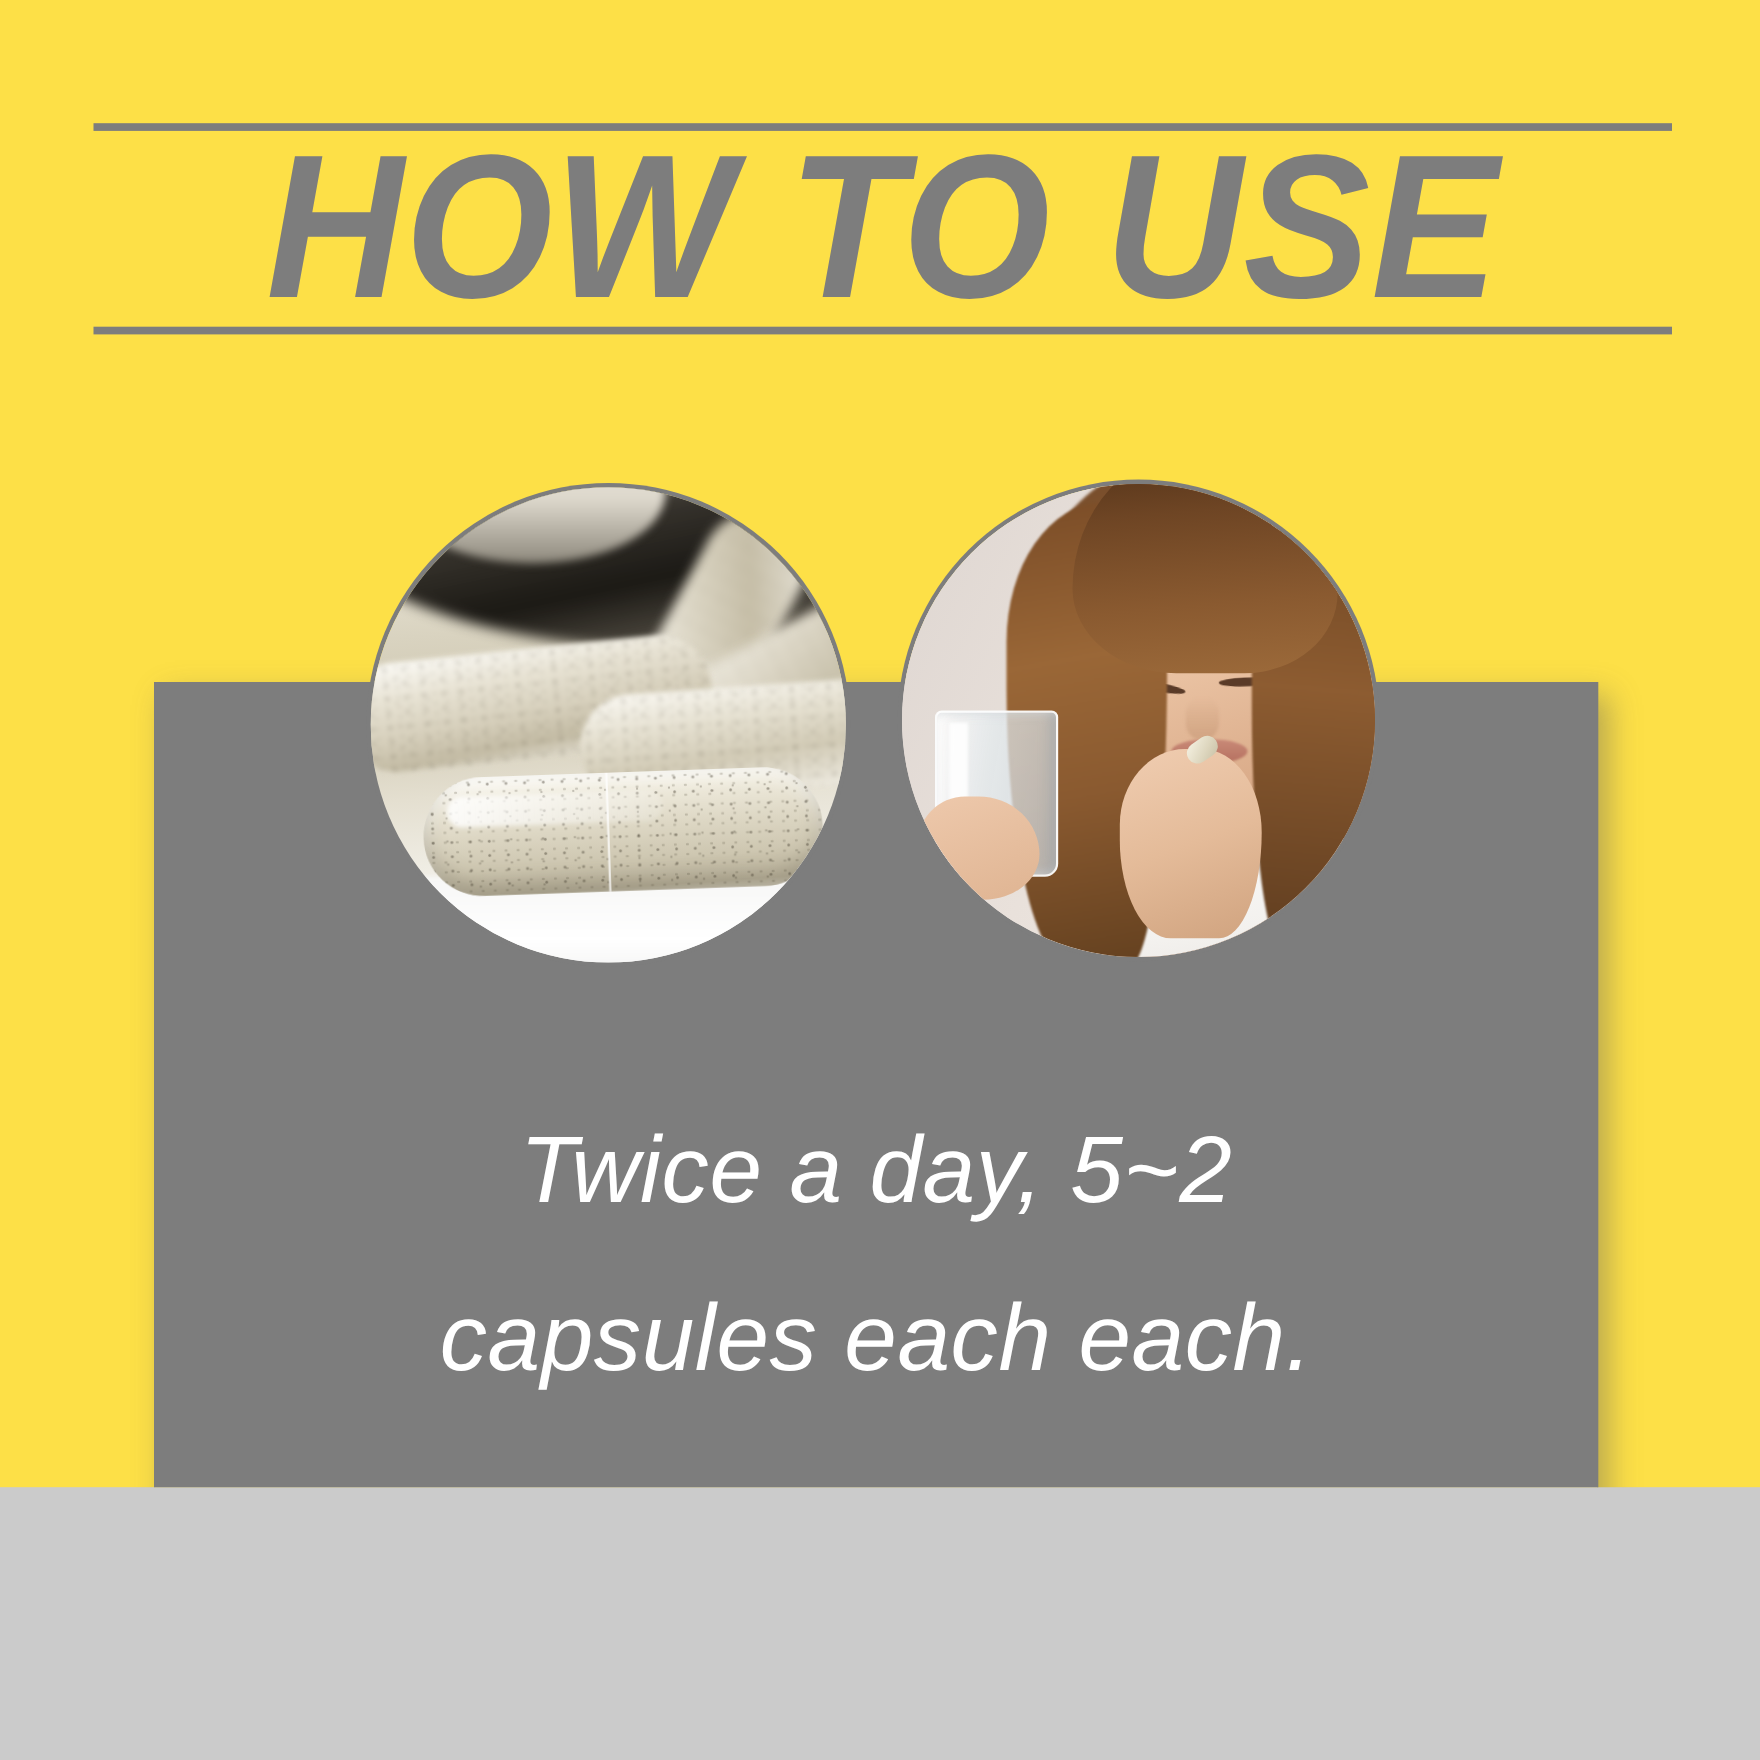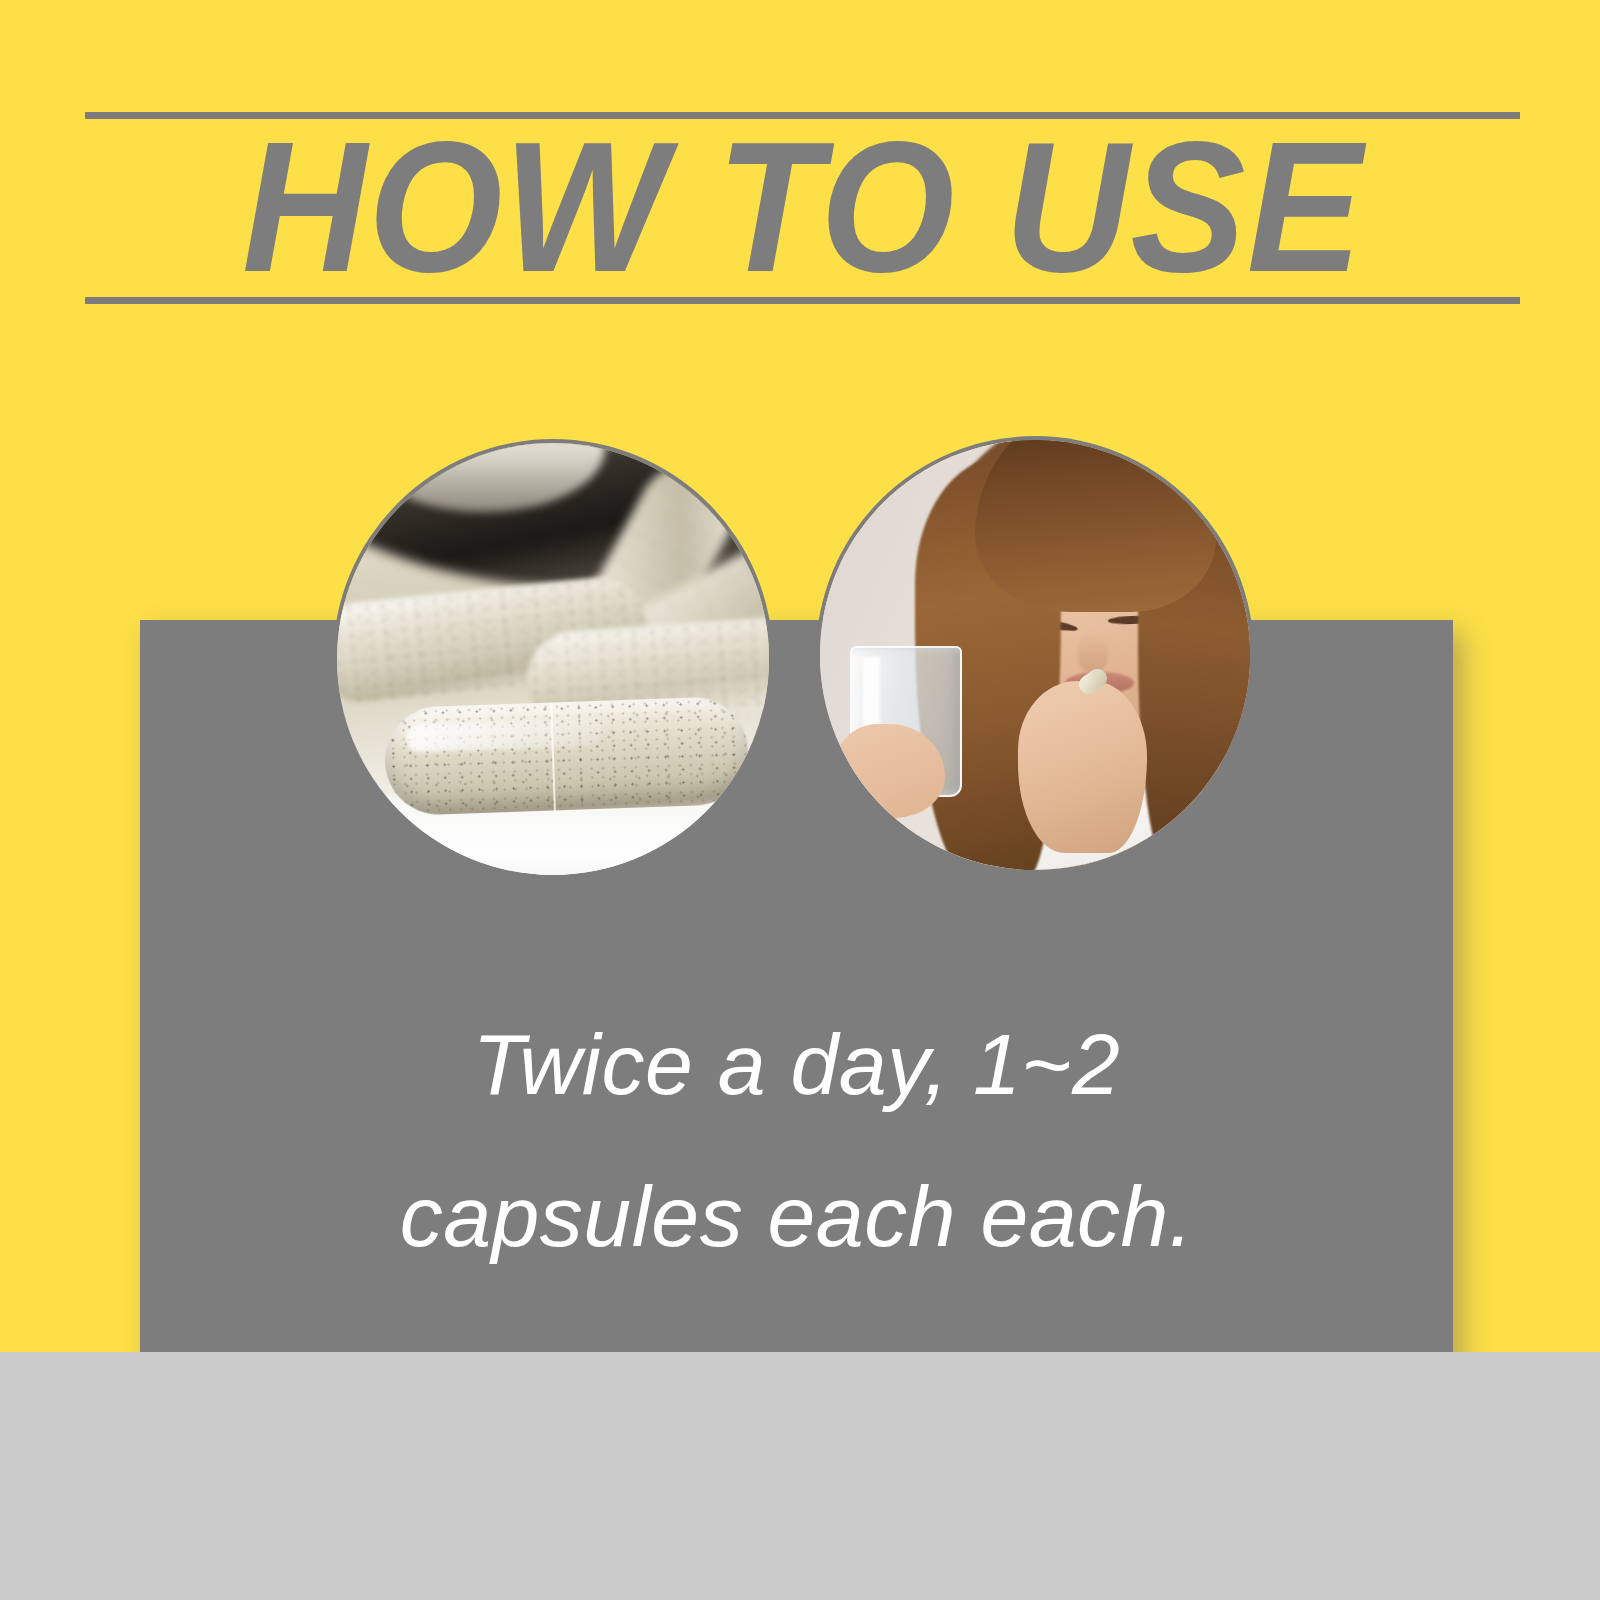--- a/index.html
+++ b/index.html
@@ -390,21 +390,21 @@
 <div id="poster">
 
   <div class="header">
     <div class="rule top"></div>
     <div class="header-title">HOW TO USE</div>
     <div class="rule bot"></div>
   </div>
 
   <div class="panel">
     <div class="panel-text">
-      <span class="line">Twice a day, 1~2</span>
+      <span class="line">Twice a day, 5~2</span>
       <span class="line">capsules each each.</span>
     </div>
   </div>
 
   <div class="photo photo-capsules">
     <div class="art cap-bg">
       <div class="cap-table"></div>
       <div class="cap-darkband"></div>
       <div class="cap-lid"></div>
 

